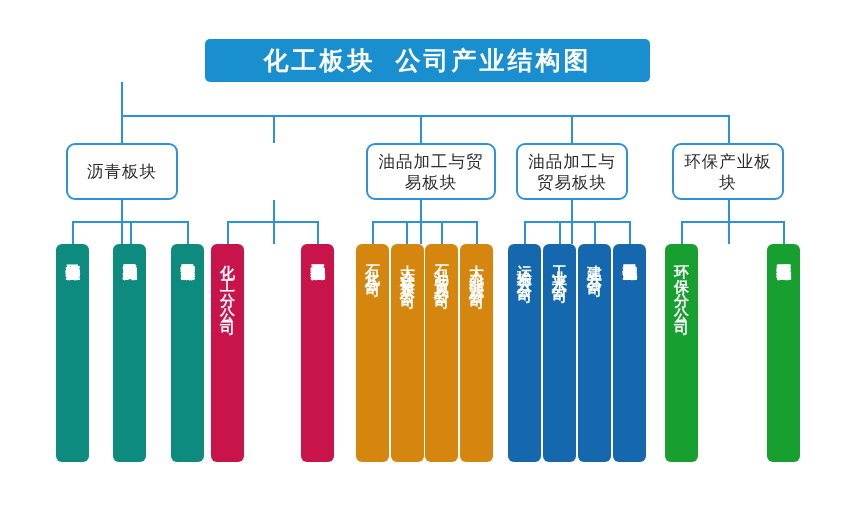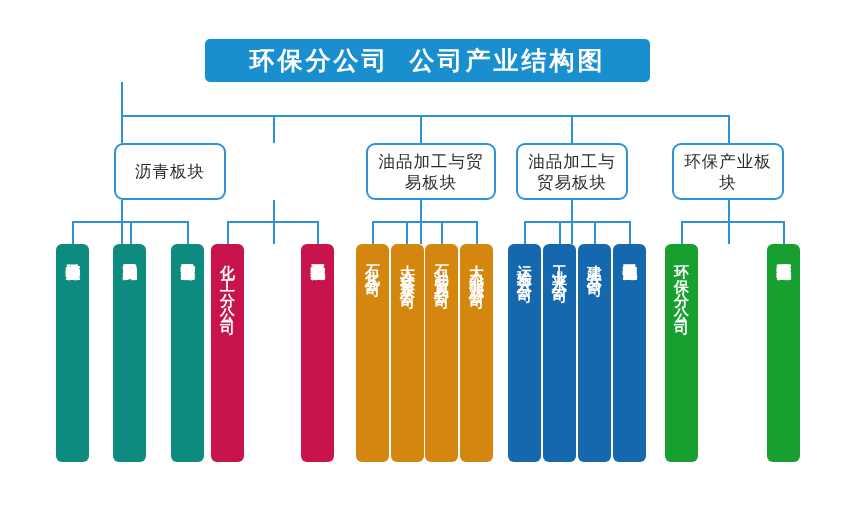--- a/index.html
+++ b/index.html
@@ -73,33 +73,33 @@
   }
   .leaf.sparse .vtxt{letter-spacing:14px;}
   .leaf.mid .vtxt{letter-spacing:6px;}
   .leaf.tight .vtxt{letter-spacing:0px;font-size:14.5px;}
 </style>
 </head>
 <body>
 
 <div id="root">
 
-  <div class="title-banner">环保分公司  公司产业结构图</div>
+  <div class="title-banner">化工板块  公司产业结构图</div>
 
   <div class="line v" style="left:121px;top:82px;height:33px;"></div>
 
   <div class="line h" style="left:121px;top:115px;width:607px;"></div>
 
   <div class="line v" style="left:121px;top:115px;height:28px;"></div>
   <div class="line v" style="left:273px;top:115px;height:28px;"></div>
   <div class="line v" style="left:420px;top:115px;height:28px;"></div>
   <div class="line v" style="left:571px;top:115px;height:28px;"></div>
   <div class="line v" style="left:728px;top:115px;height:28px;"></div>
 
-  <div class="div-box" style="left:66px;width:112px;margin-left:48px;">
+  <div class="div-box" style="left:66px;width:112px;">
     <span>沥青板块</span>
   </div>
   <div class="div-box" style="left:366px;width:130px;">
     <span>油品加工与贸易板块</span>
   </div>
   <div class="div-box" style="left:516px;width:112px;">
     <span>油品加工与贸易板块</span>
   </div>
   <div class="div-box" style="left:672px;width:112px;">
     <span>环保产业板块</span>

